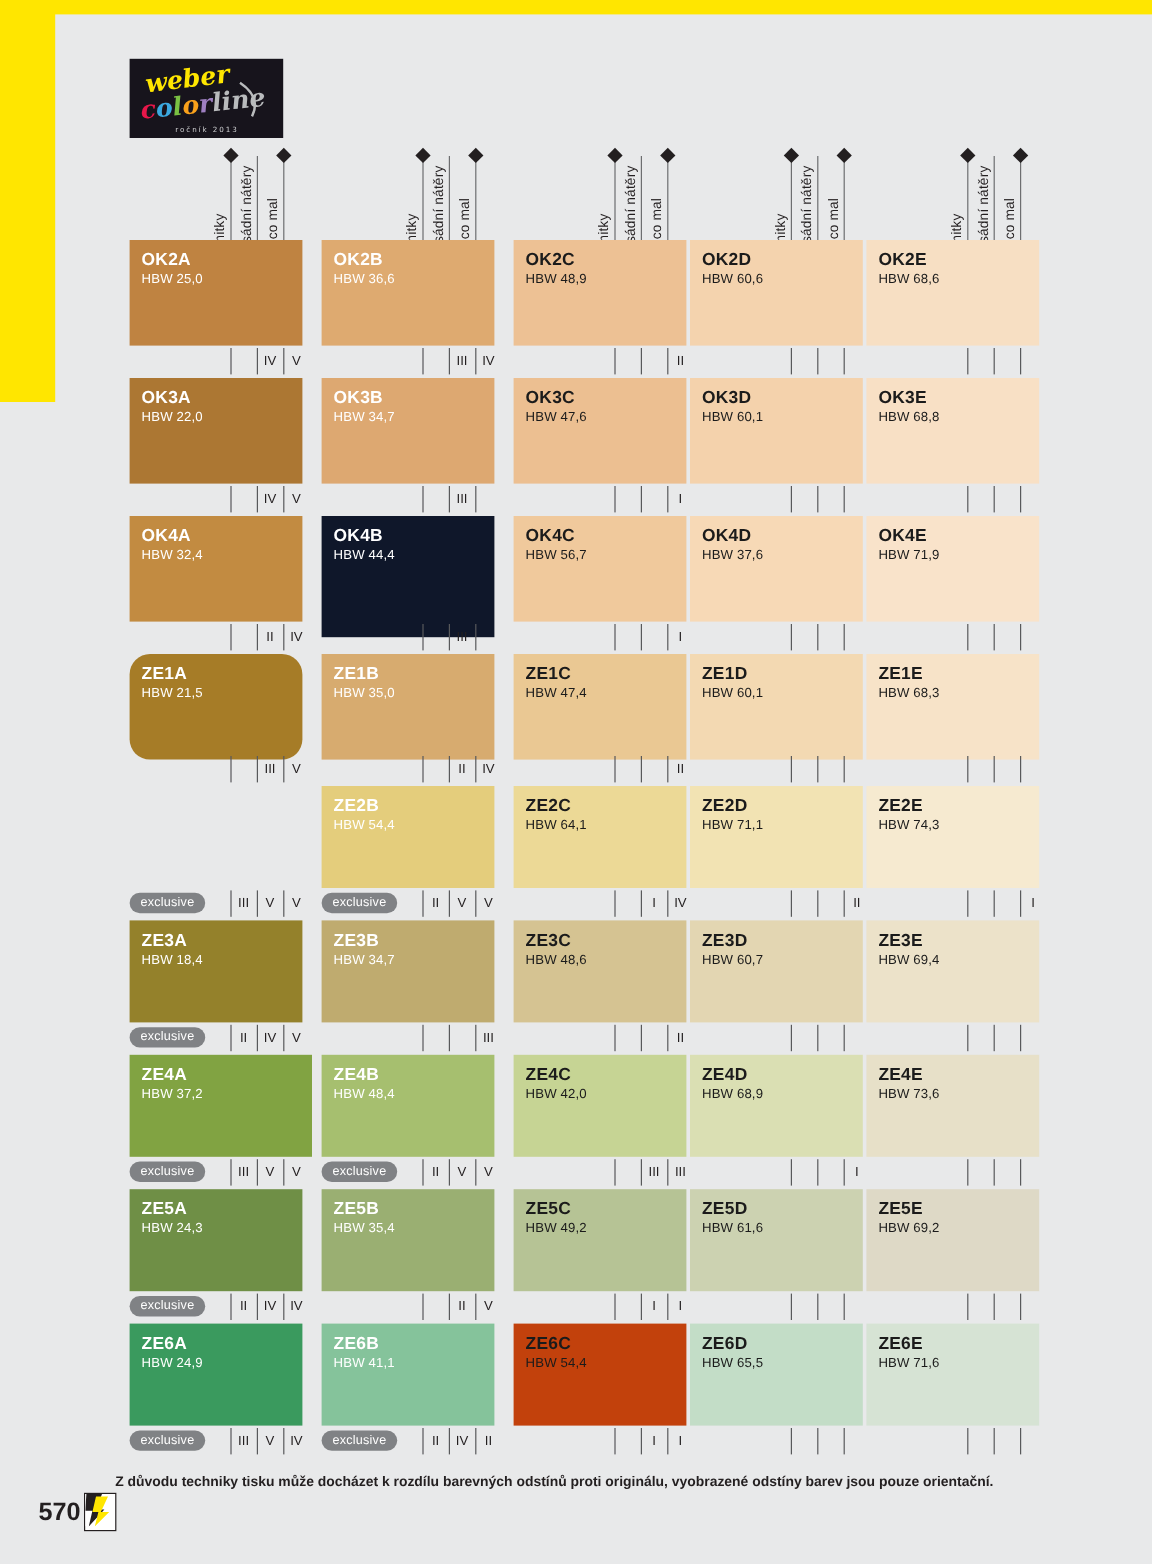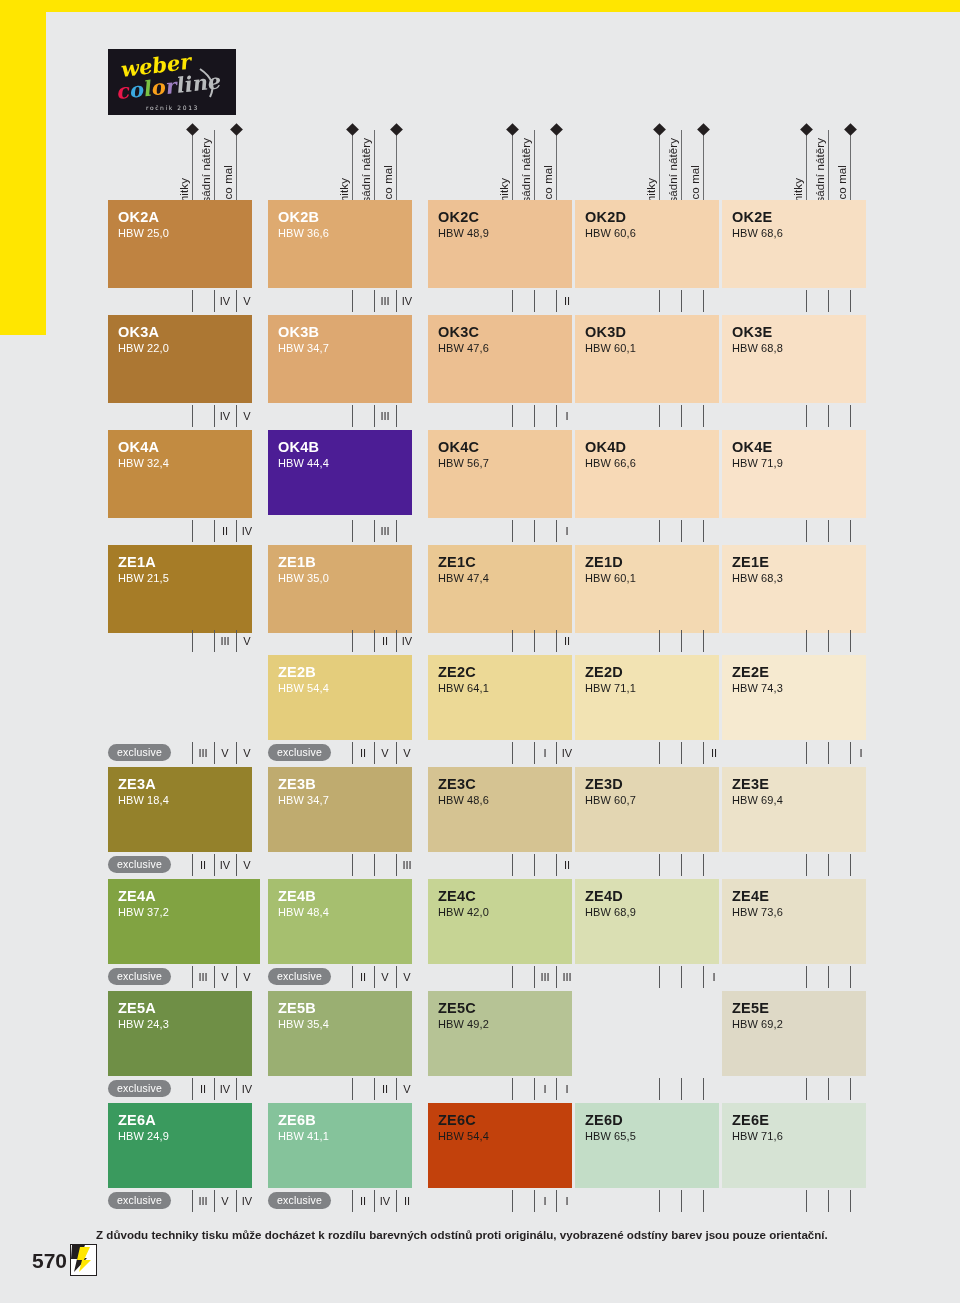--- a/index.html
+++ b/index.html
@@ -254,31 +254,31 @@
         <div class="tick" style="left: 84px;"></div>
         <div class="tick" style="left: 106px;"></div>
         <div class="tick" style="left: 128px;"></div>
       </div>
     </div>
     <div class="row" style="top: 430px; height: 88px;">
       <div class="swatch light-text" style="left: 108px; width: 144px; height: 88px; background: rgb(194, 139, 65);">
         <div class="sw-code">OK4A</div>
         <div class="sw-hbw">HBW 32,4</div>
       </div>
-      <div class="swatch light-text" style="left: 268px; width: 144px; height: 85px; background: #4c1d95;">
+      <div class="swatch light-text" style="left: 268px; width: 144px; height: 101px; background: #0f172a;">
         <div class="sw-code">OK4B</div>
         <div class="sw-hbw">HBW 44,4</div>
       </div>
       <div class="swatch dark-text" style="left: 428px; width: 144px; height: 88px; background: rgb(240, 201, 156);">
         <div class="sw-code">OK4C</div>
         <div class="sw-hbw">HBW 56,7</div>
       </div>
       <div class="swatch dark-text" style="left: 575px; width: 144px; height: 88px; background: rgb(247, 217, 182);">
         <div class="sw-code">OK4D</div>
-        <div class="sw-hbw">HBW 66,6</div>
+        <div class="sw-hbw">HBW 37,6</div>
       </div>
       <div class="swatch dark-text" style="left: 722px; width: 144px; height: 88px; background: rgb(249, 227, 202);">
         <div class="sw-code">OK4E</div>
         <div class="sw-hbw">HBW 71,9</div>
       </div>
     </div>
     <div class="markers" style="top: 520px;">
       <div class="mgroup" style="left: 108px;">
         <div class="tick" style="left: 84px;"></div>
         <div class="tick" style="left: 106px;"></div>
@@ -303,21 +303,21 @@
         <div class="tick" style="left: 106px;"></div>
         <div class="tick" style="left: 128px;"></div>
       </div>
       <div class="mgroup" style="left: 722px;">
         <div class="tick" style="left: 84px;"></div>
         <div class="tick" style="left: 106px;"></div>
         <div class="tick" style="left: 128px;"></div>
       </div>
     </div>
     <div class="row" style="top: 545px; height: 88px;">
-      <div class="swatch light-text" style="left: 108px; width: 144px; height: 88px; background: rgb(166, 124, 39);">
+      <div class="swatch light-text" style="left: 108px; width: 144px; height: 88px; background: rgb(166, 124, 39); border-radius: 17px;">
         <div class="sw-code">ZE1A</div>
         <div class="sw-hbw">HBW 21,5</div>
       </div>
       <div class="swatch light-text" style="left: 268px; width: 144px; height: 88px; background: rgb(215, 171, 111);">
         <div class="sw-code">ZE1B</div>
         <div class="sw-hbw">HBW 35,0</div>
       </div>
       <div class="swatch dark-text" style="left: 428px; width: 144px; height: 88px; background: rgb(234, 200, 147);">
         <div class="sw-code">ZE1C</div>
         <div class="sw-hbw">HBW 47,4</div>
@@ -540,20 +540,24 @@
         <div class="sw-code">ZE5A</div>
         <div class="sw-hbw">HBW 24,3</div>
       </div>
       <div class="swatch light-text" style="left: 268px; width: 144px; height: 85px; background: rgb(154, 175, 114);">
         <div class="sw-code">ZE5B</div>
         <div class="sw-hbw">HBW 35,4</div>
       </div>
       <div class="swatch dark-text" style="left: 428px; width: 144px; height: 85px; background: rgb(182, 195, 149);">
         <div class="sw-code">ZE5C</div>
         <div class="sw-hbw">HBW 49,2</div>
+      </div>
+      <div class="swatch dark-text" style="left: 575px; width: 144px; height: 85px; background: rgb(204, 210, 177);">
+        <div class="sw-code">ZE5D</div>
+        <div class="sw-hbw">HBW 61,6</div>
       </div>
       <div class="swatch dark-text" style="left: 722px; width: 144px; height: 85px; background: rgb(222, 217, 198);">
         <div class="sw-code">ZE5E</div>
         <div class="sw-hbw">HBW 69,2</div>
       </div>
     </div>
     <div class="markers" style="top: 1078px;">
       <div class="mgroup" style="left: 108px;">
         <div class="excl">exclusive</div>
         <div class="tick" style="left: 84px;"></div>

